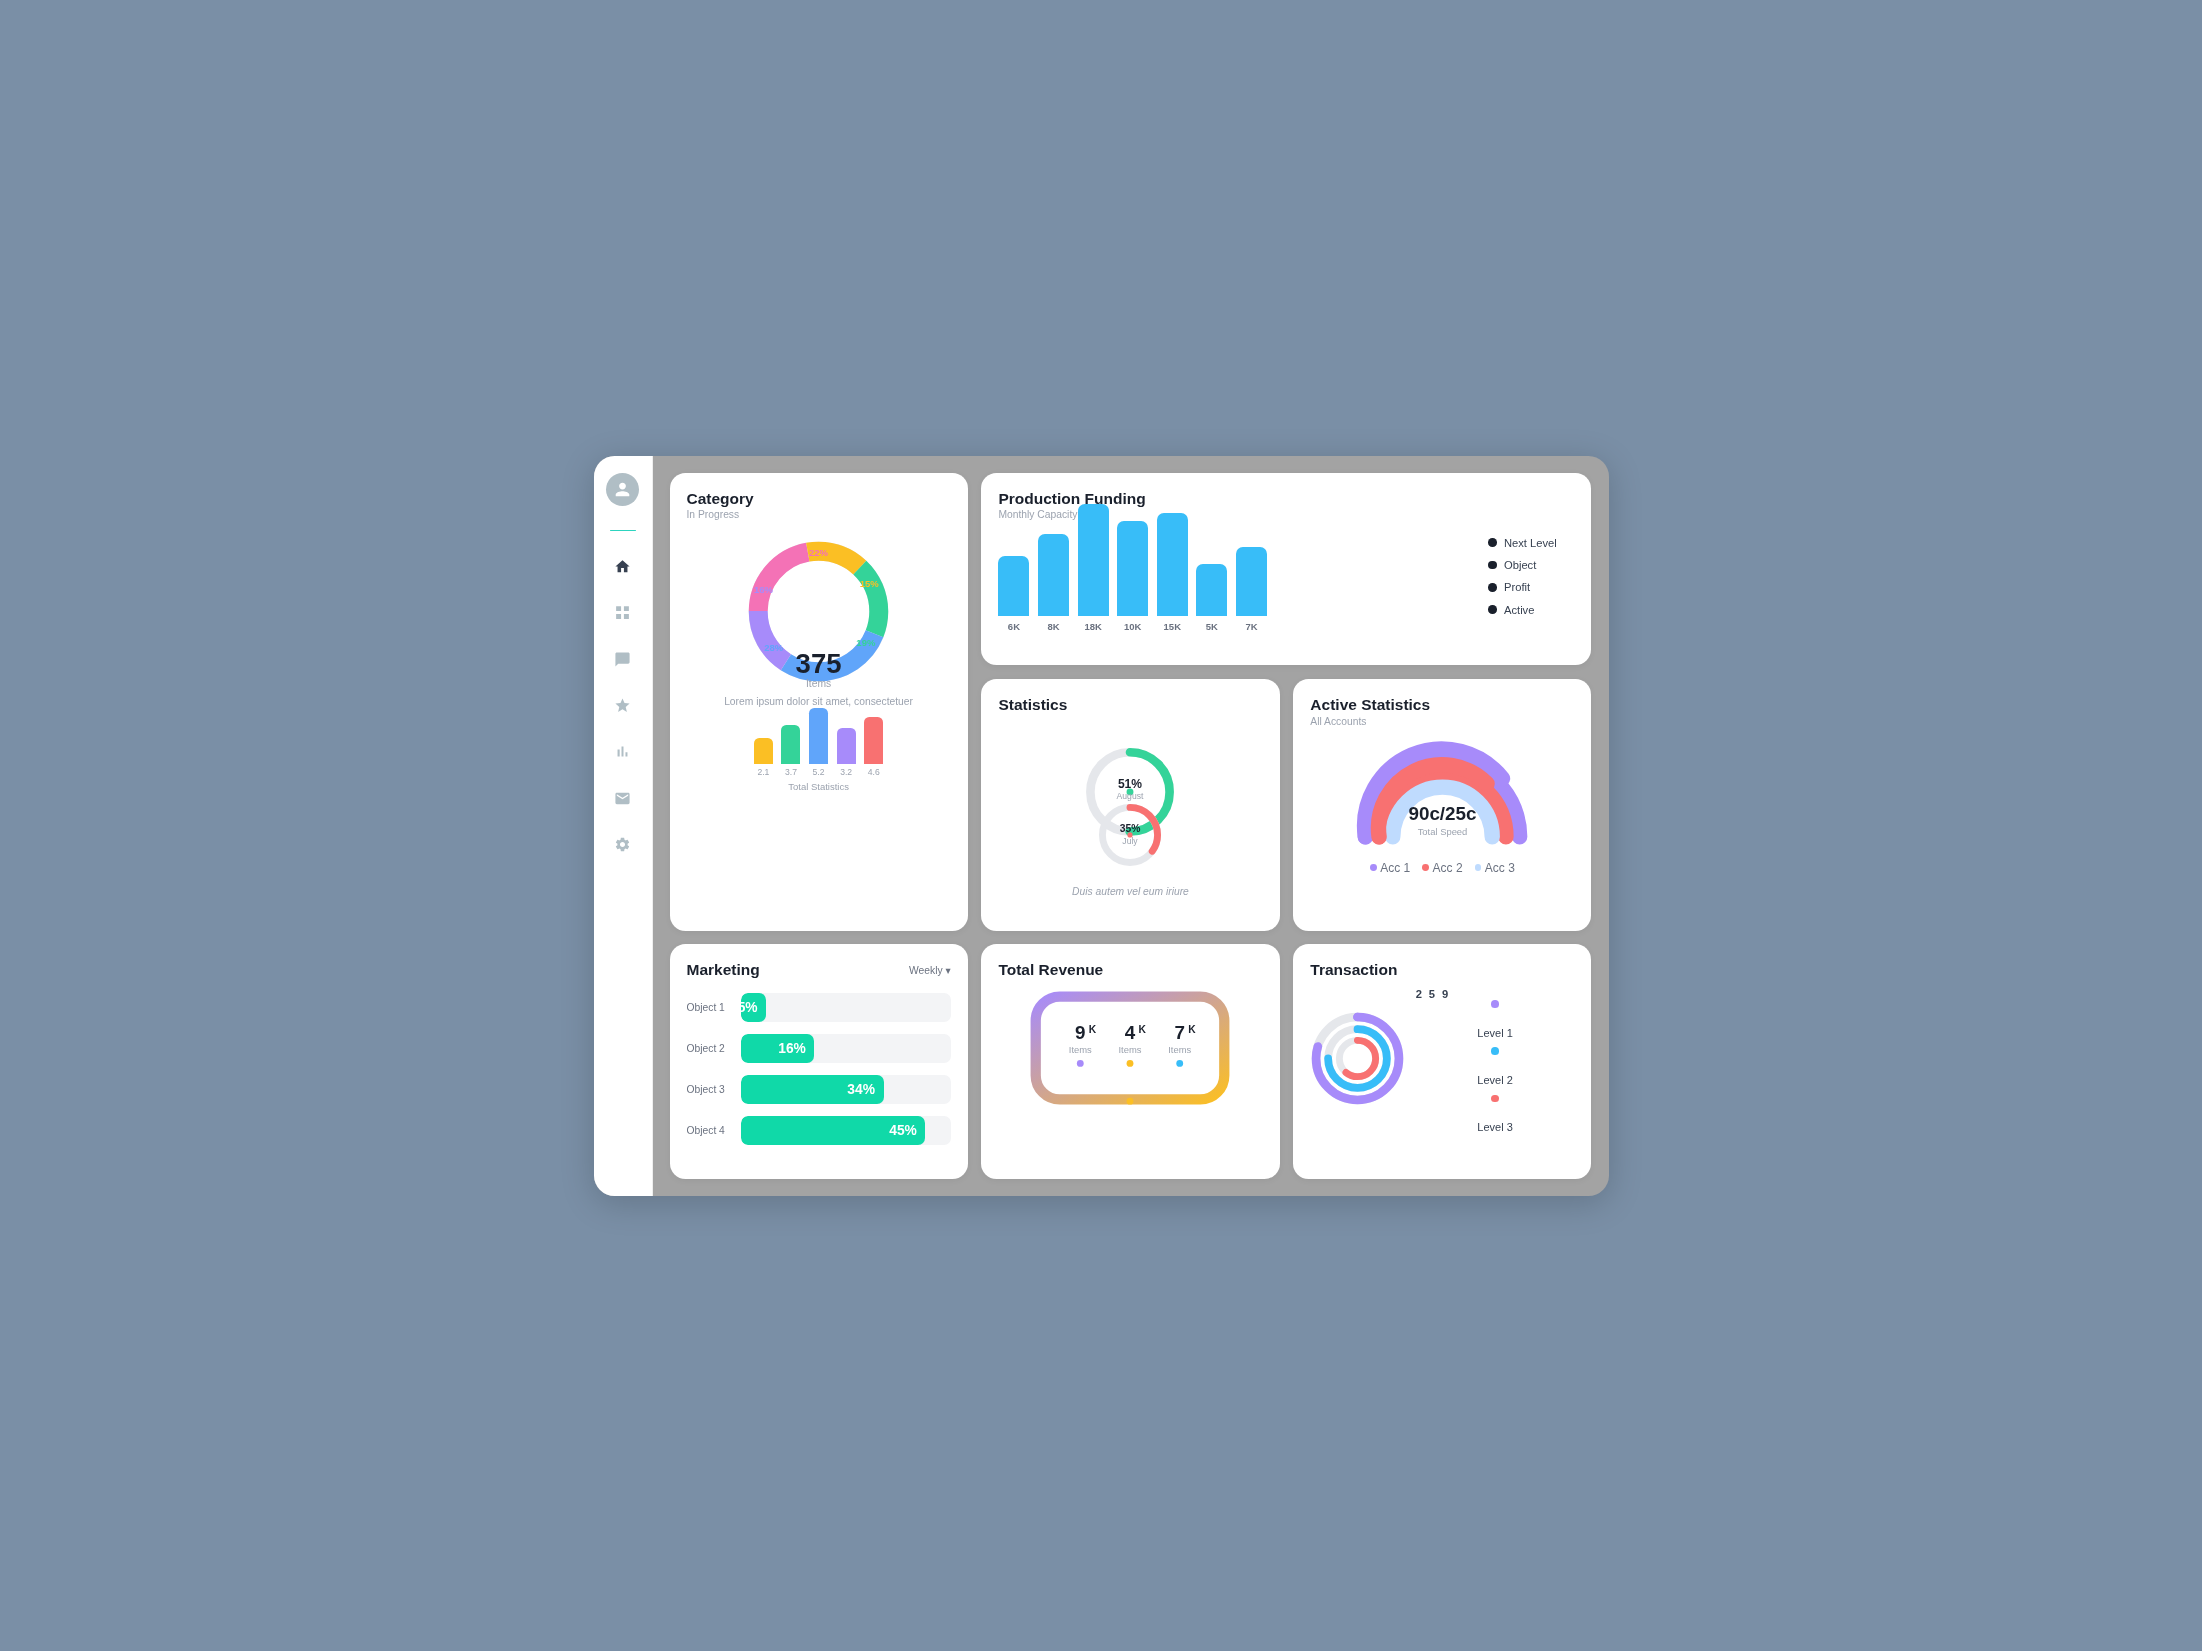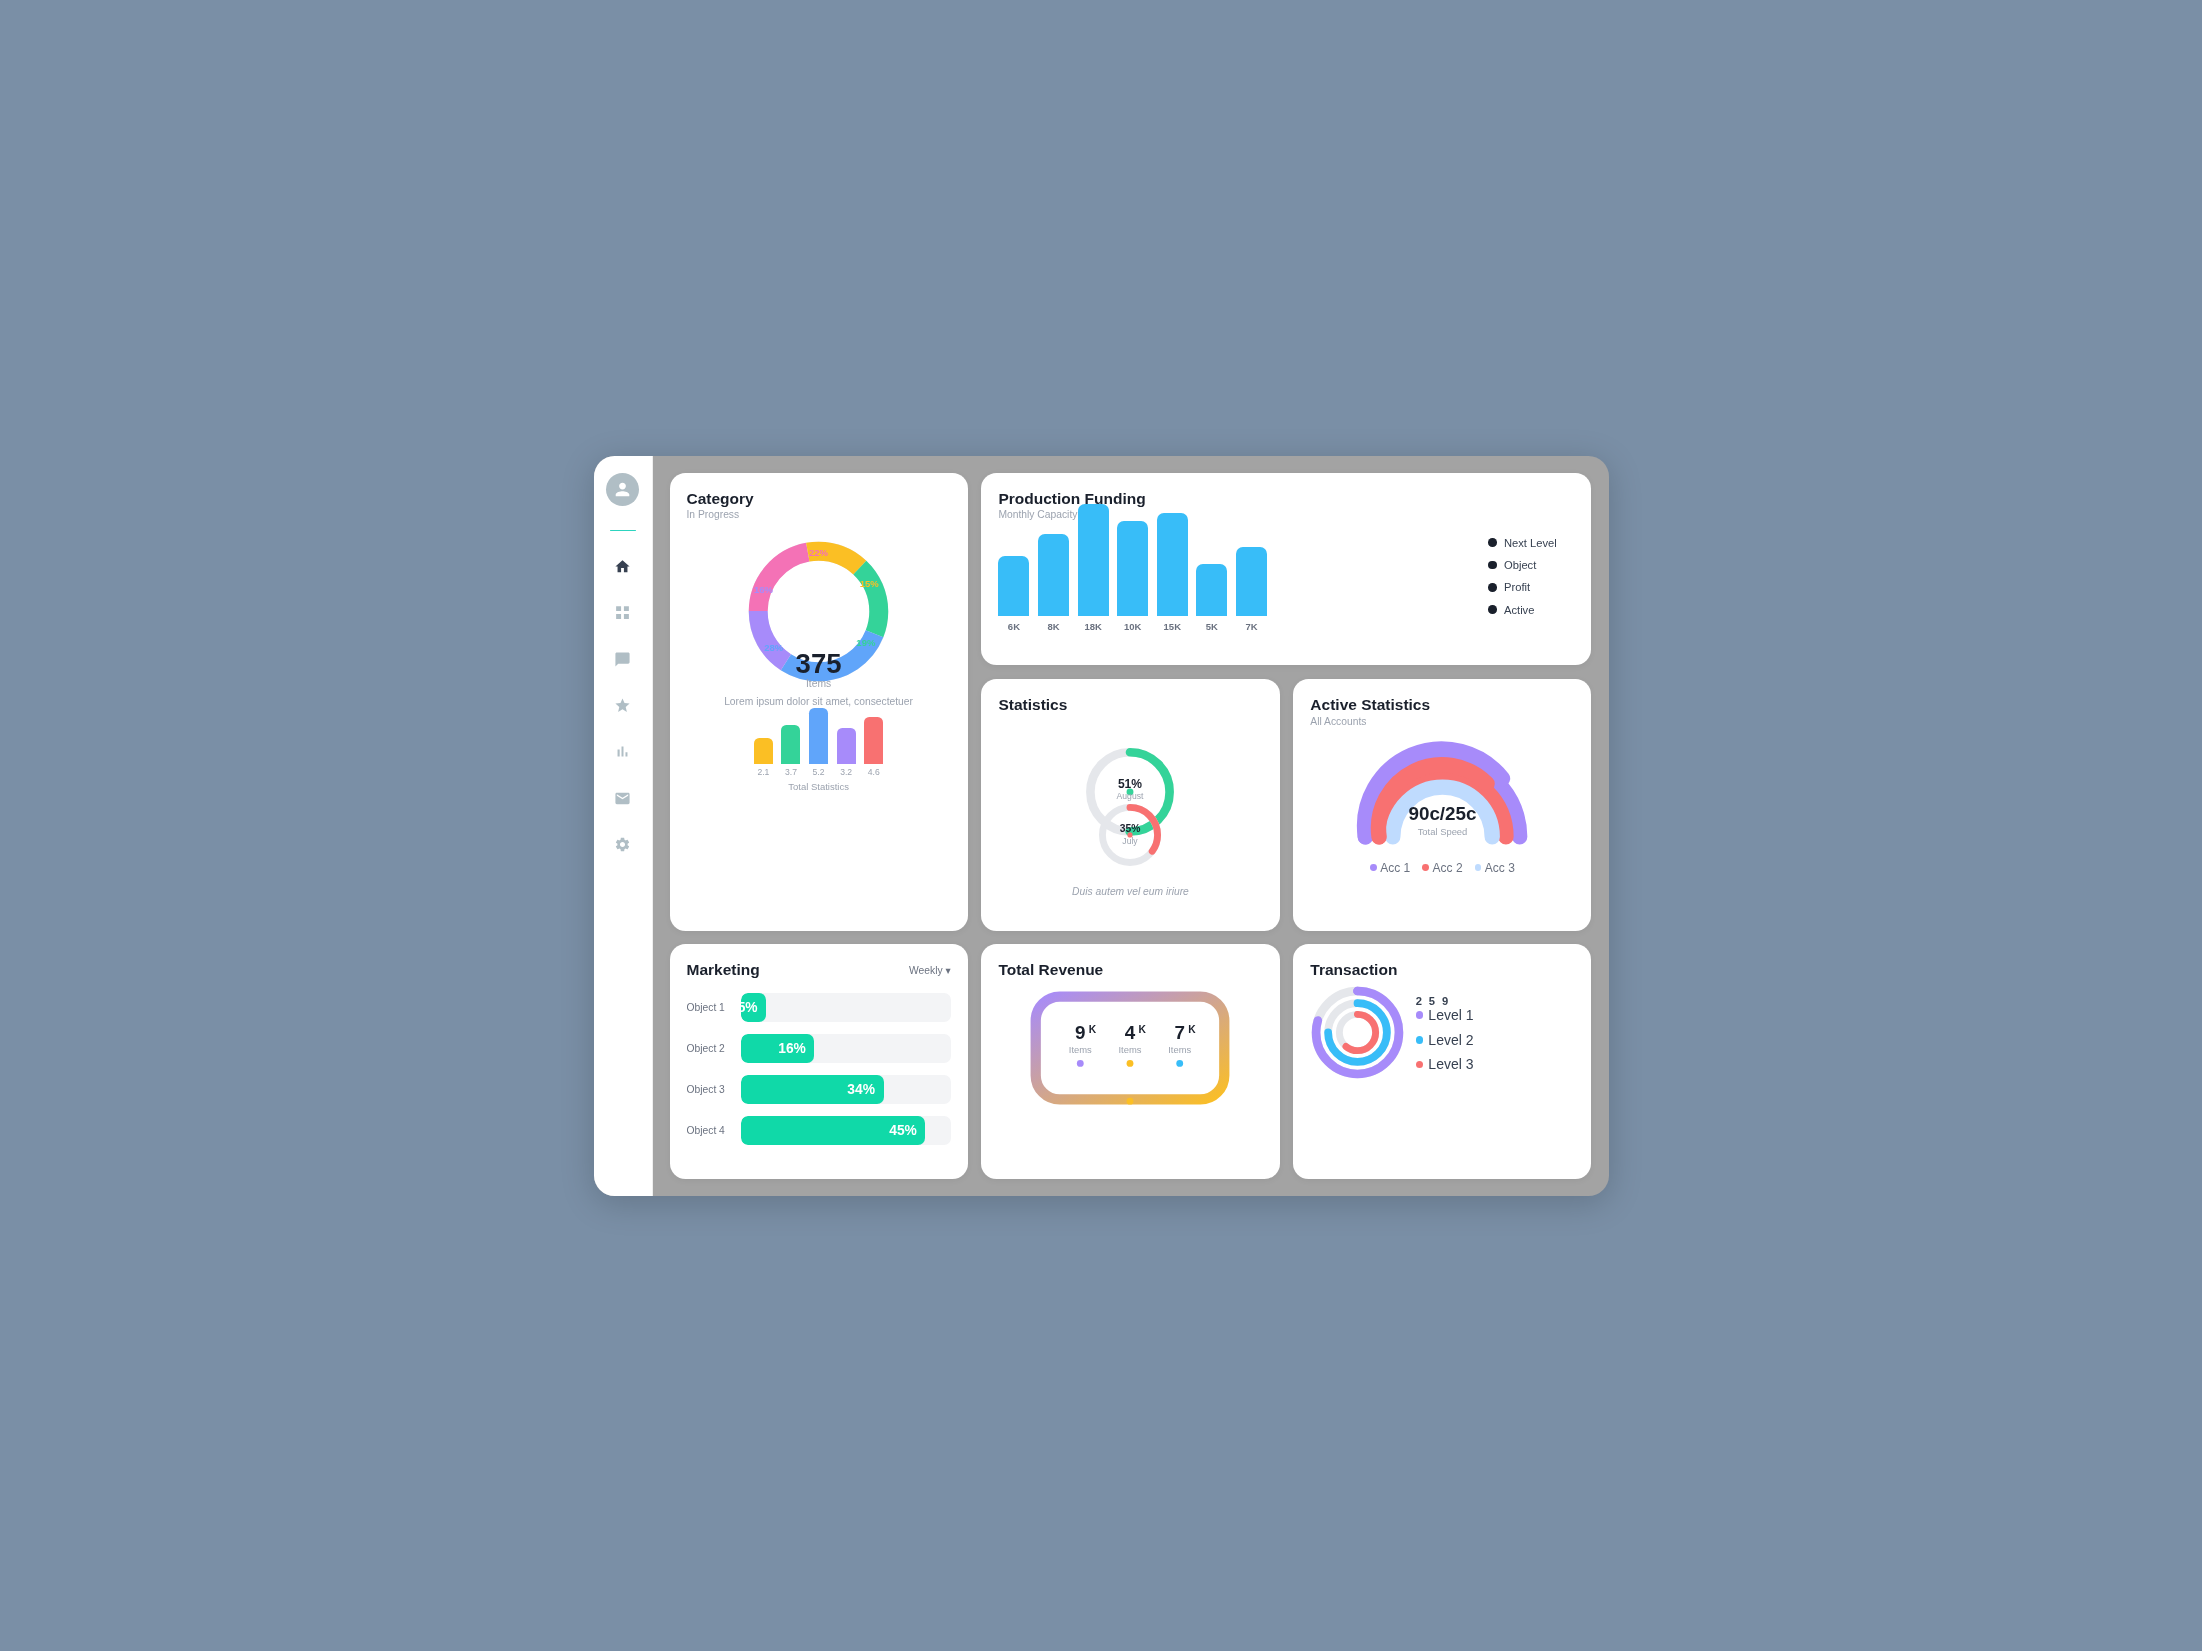--- a/index.html
+++ b/index.html
@@ -331,23 +331,24 @@
       flex-shrink: 0;
     }
     .trans-legend {
       display: flex;
       flex-direction: column;
       gap: 8.6px;
     }
     .trans-legend-item {
       display: flex;
       align-items: center;
-      gap: 5px;
-      font-size: 14px;
+      gap: 19px;
+      font-size: 11px;
       color: #374151;
+      flex-direction: column;
     }
     .trans-legend-dot {
       width: 7.7px;
       height: 7.7px;
       border-radius: 50%;
     }
     .trans-numbers {
       display: flex;
       gap: 6.9px;
       font-size: 11.2px;

